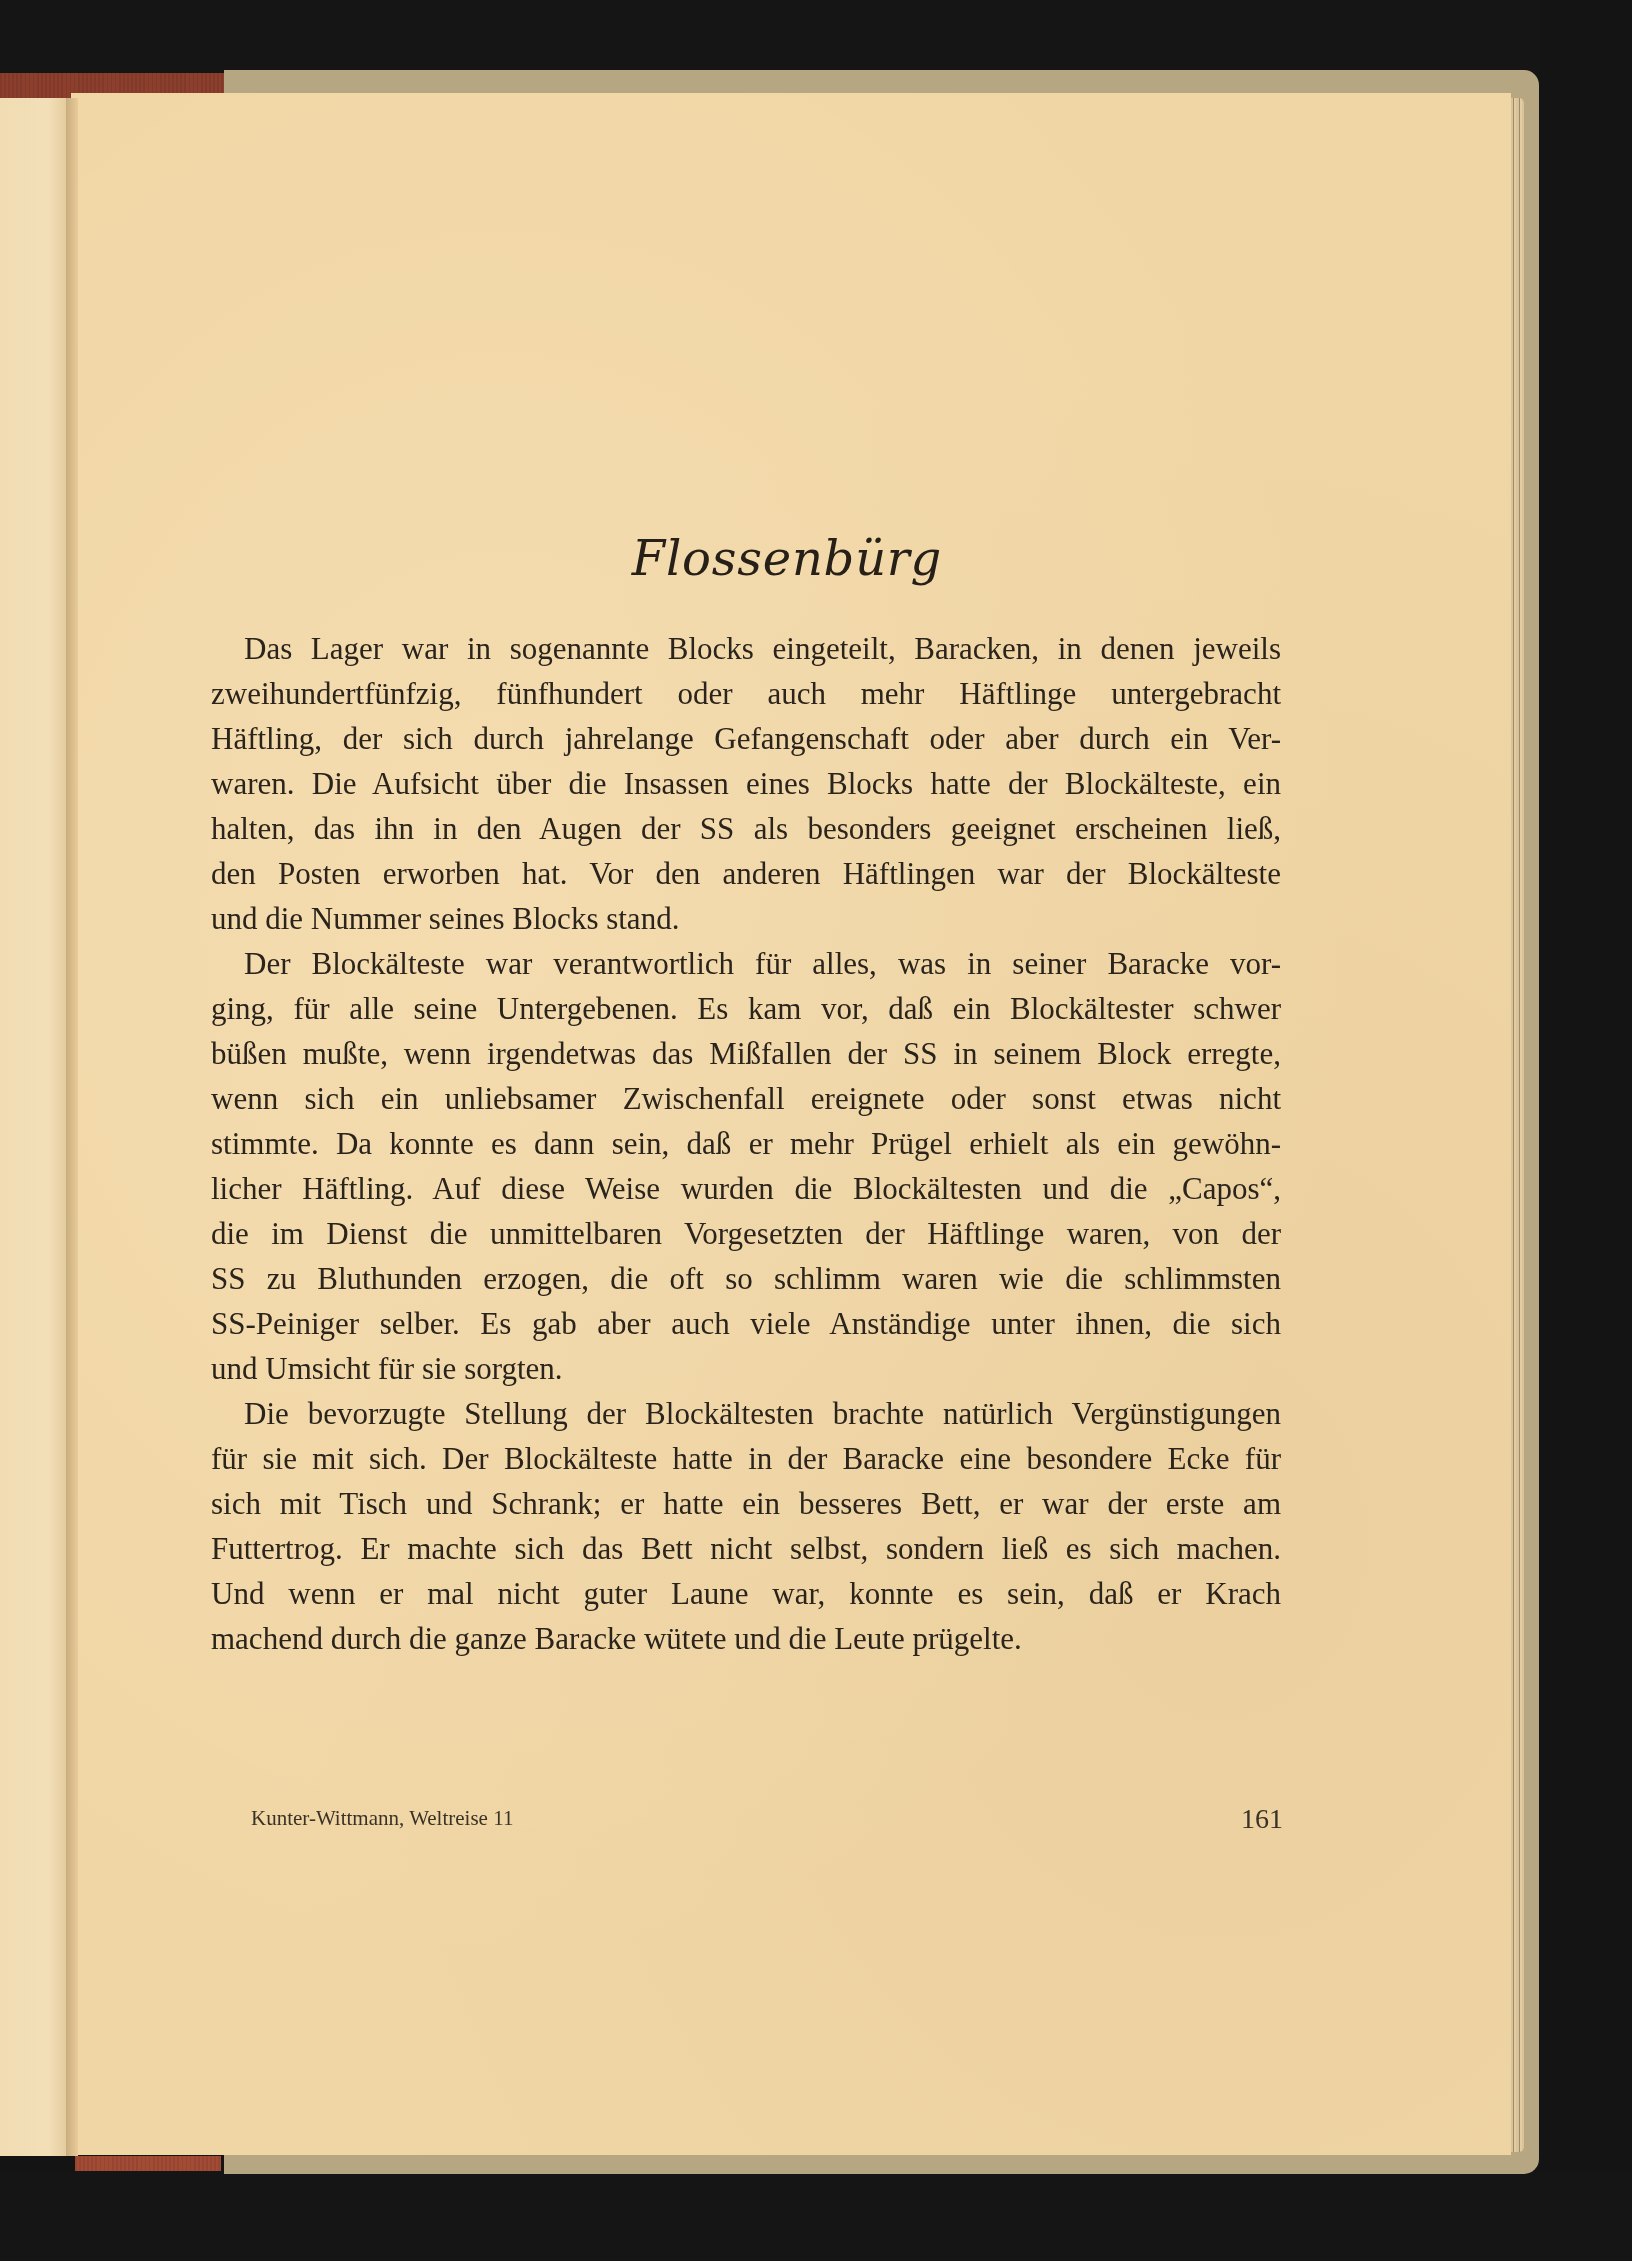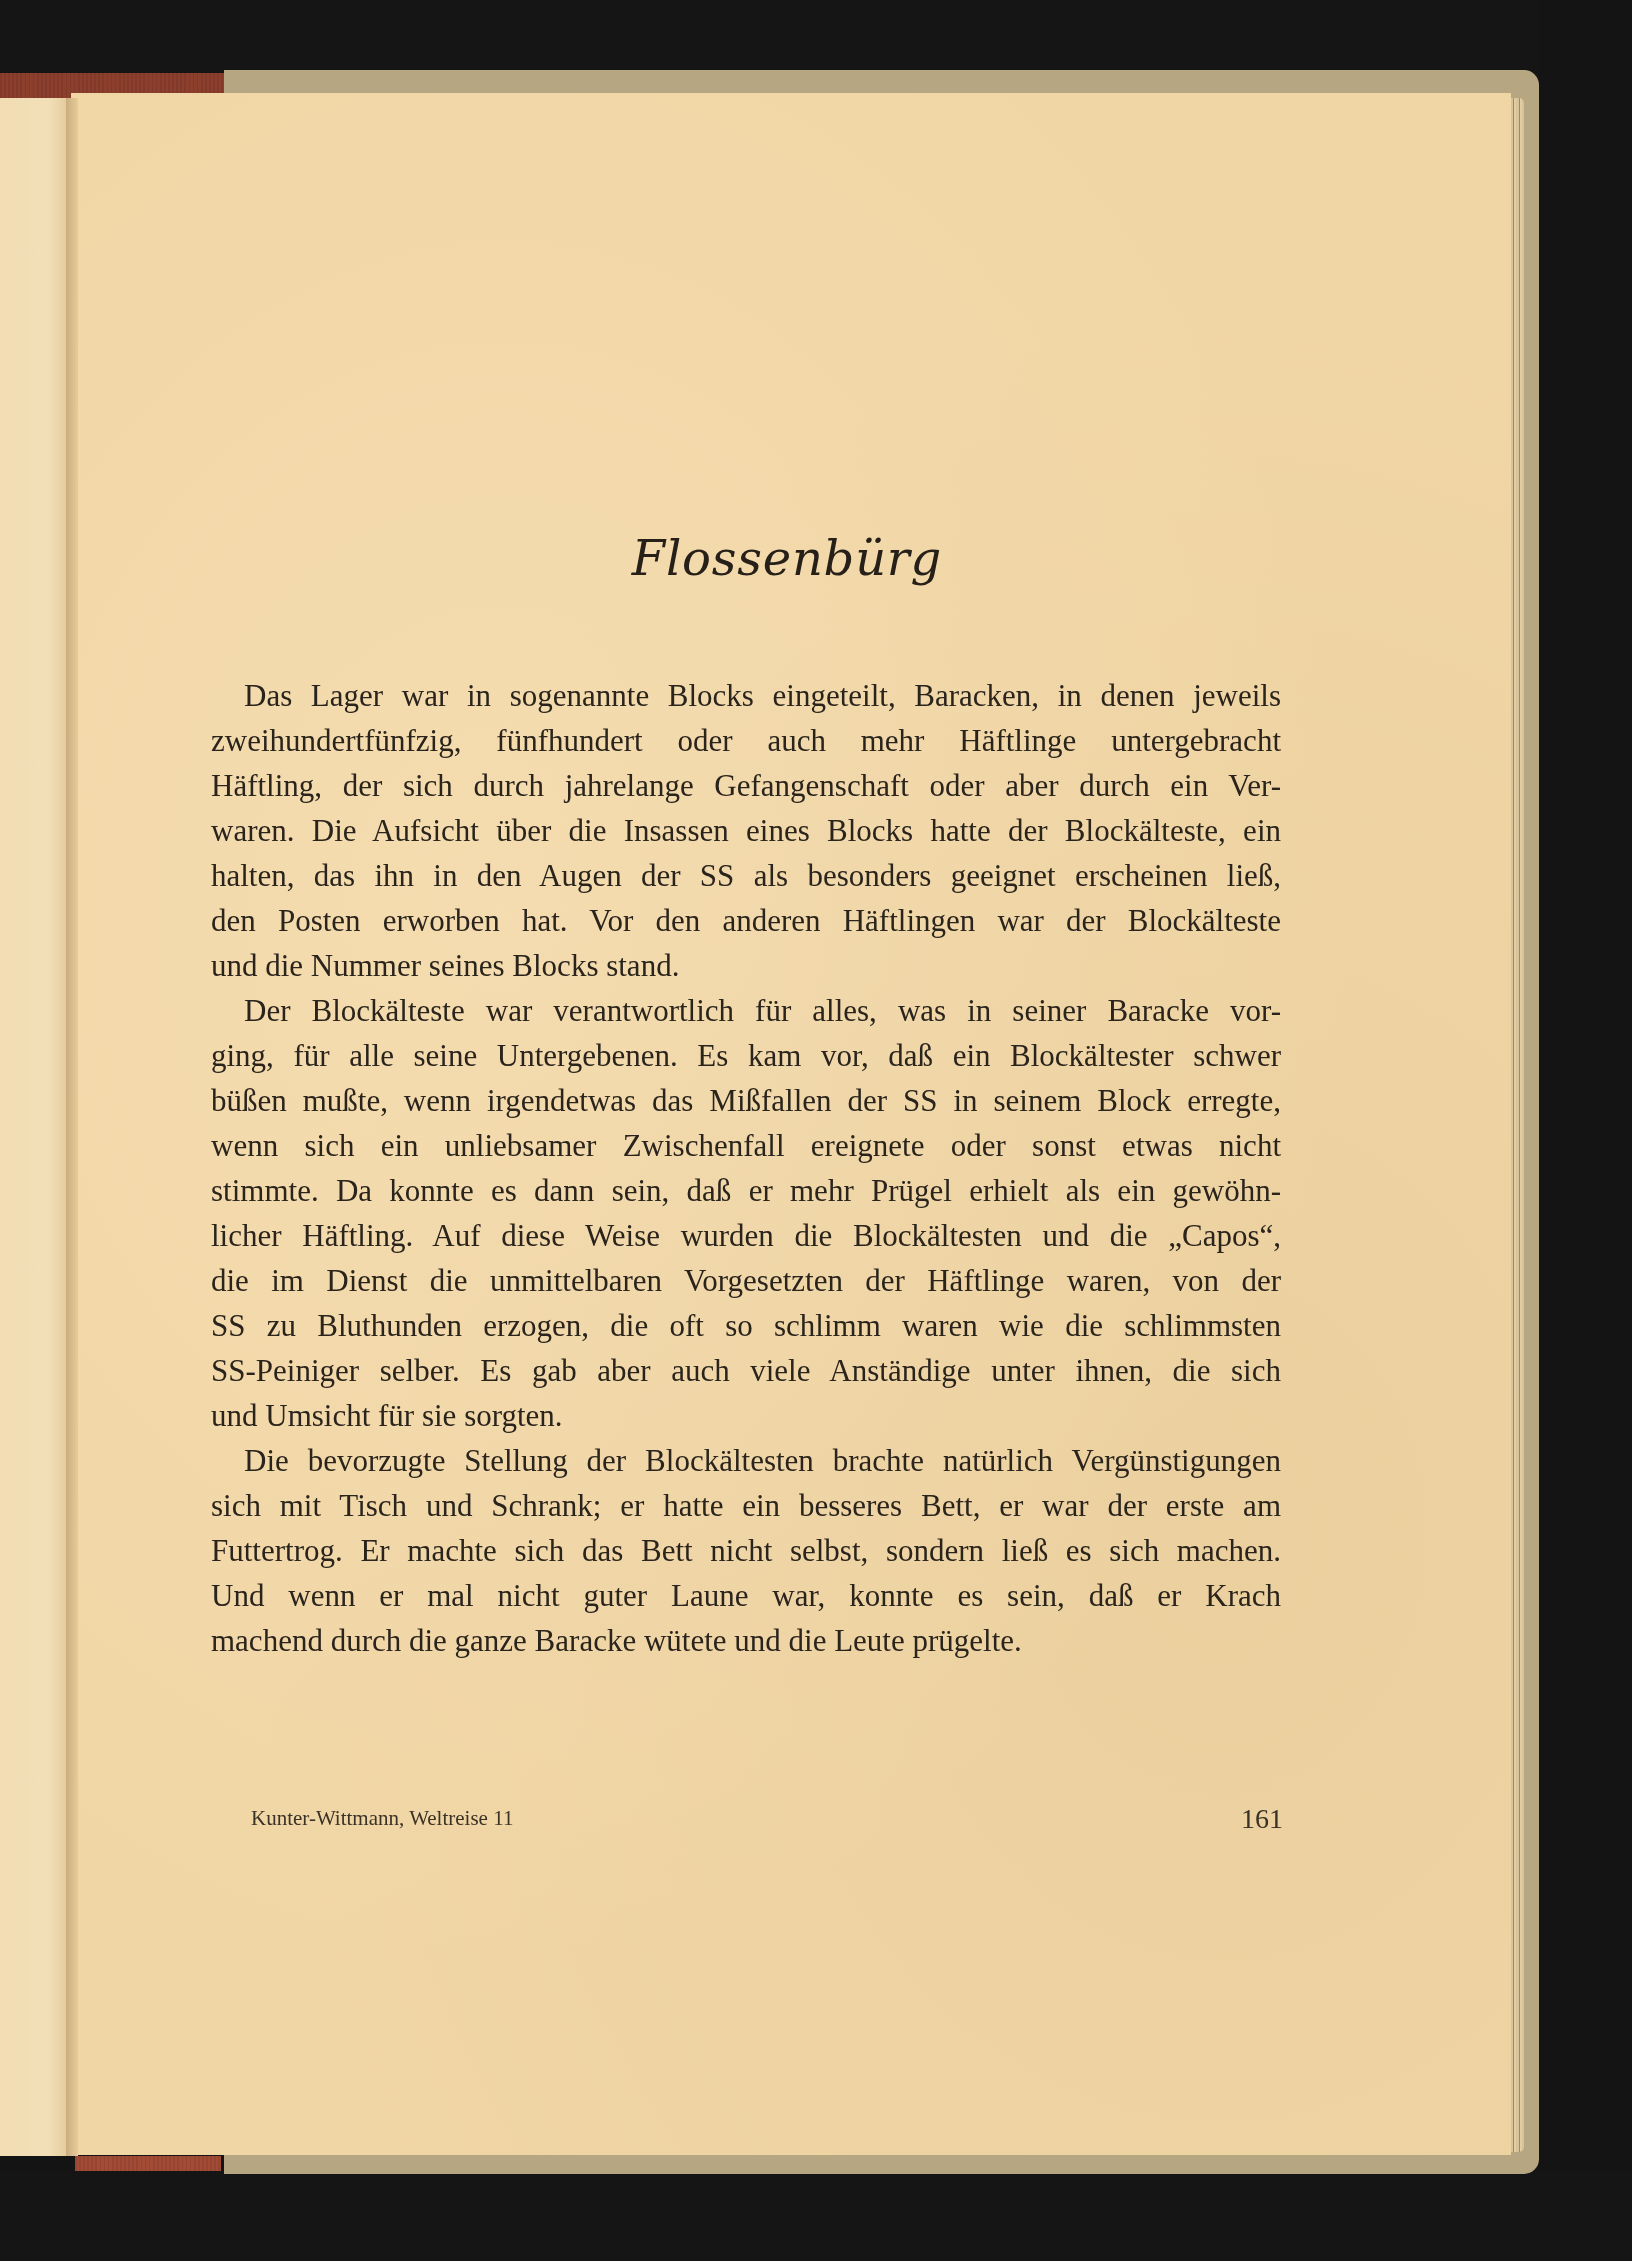--- a/index.html
+++ b/index.html
@@ -85,21 +85,21 @@
     font-family: "DejaVu Serif", "Liberation Serif", serif;
     font-style: italic;
     font-size: 48px;
     color: #262019;
     letter-spacing: 0.8px;
     text-align: center;
   }
 
   .body-text {
     position: absolute;
-    left: 211px; top: 673px; width: 1070px;
+    left: 211px; top: 626px; width: 1070px;
     color: #2a241c;
     font-size: 31px;
     line-height: 45px;
   }
   .line {
     display: block;
     white-space: nowrap;
     text-align: justify;
     text-align-last: justify;
     height: 45px;
@@ -159,20 +159,21 @@
     <span class="line">stimmte. Da konnte es dann sein, daß er mehr Prügel erhielt als ein gewöhn-</span>
     <span class="line">licher Häftling. Auf diese Weise wurden die Blockältesten und die „Capos“,</span>
     <span class="line">die im Dienst die unmittelbaren Vorgesetzten der Häftlinge waren, von der</span>
     <span class="line">SS zu Bluthunden erzogen, die oft so schlimm waren wie die schlimmsten</span>
     <span class="line">SS-Peiniger selber. Es gab aber auch viele Anständige unter ihnen, die sich</span>
     <span class="line last">und Umsicht für sie sorgten.</span>
   </div>
 
   <div>
     <span class="line indent">Die bevorzugte Stellung der Blockältesten brachte natürlich Vergünstigungen</span>
+    <span class="line">für sie mit sich. Der Blockälteste hatte in der Baracke eine besondere Ecke für</span>
     <span class="line">sich mit Tisch und Schrank; er hatte ein besseres Bett, er war der erste am</span>
     <span class="line">Futtertrog. Er machte sich das Bett nicht selbst, sondern ließ es sich machen.</span>
     <span class="line">Und wenn er mal nicht guter Laune war, konnte es sein, daß er Krach</span>
     <span class="line last">machend durch die ganze Baracke wütete und die Leute prügelte.</span>
   </div>
 </div>
 
 <div class="footer">
   <span class="footer-left">Kunter-Wittmann, Weltreise   11</span>
   <span class="footer-right">161</span>

